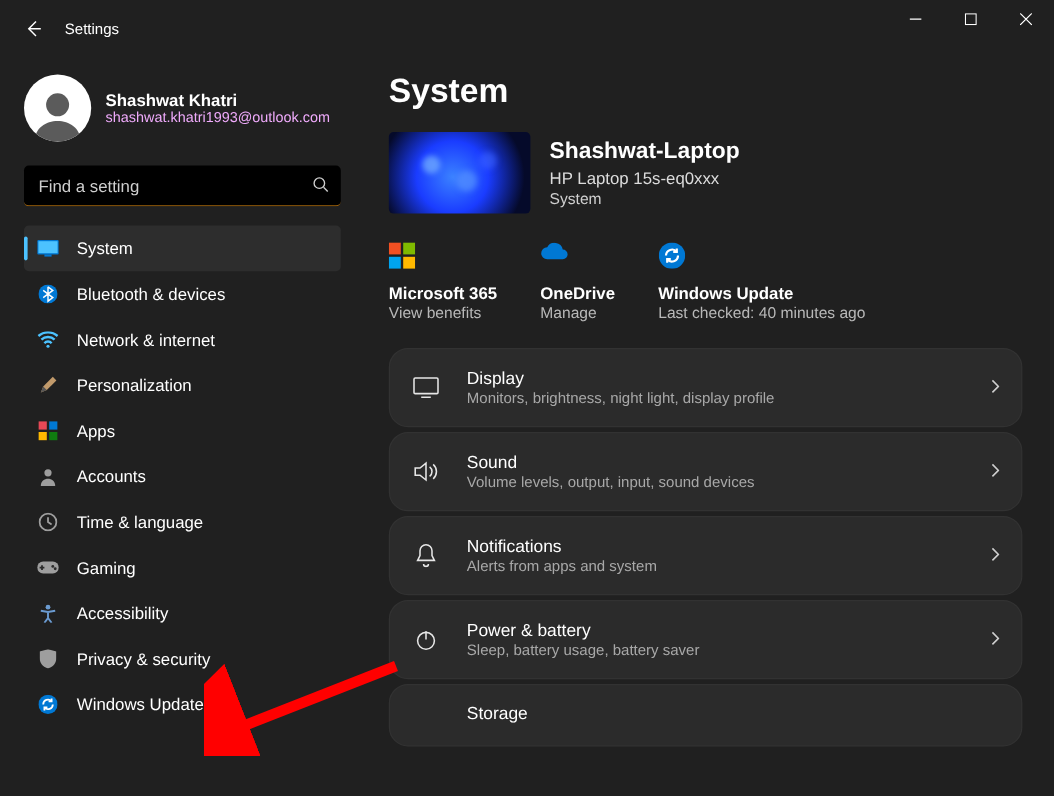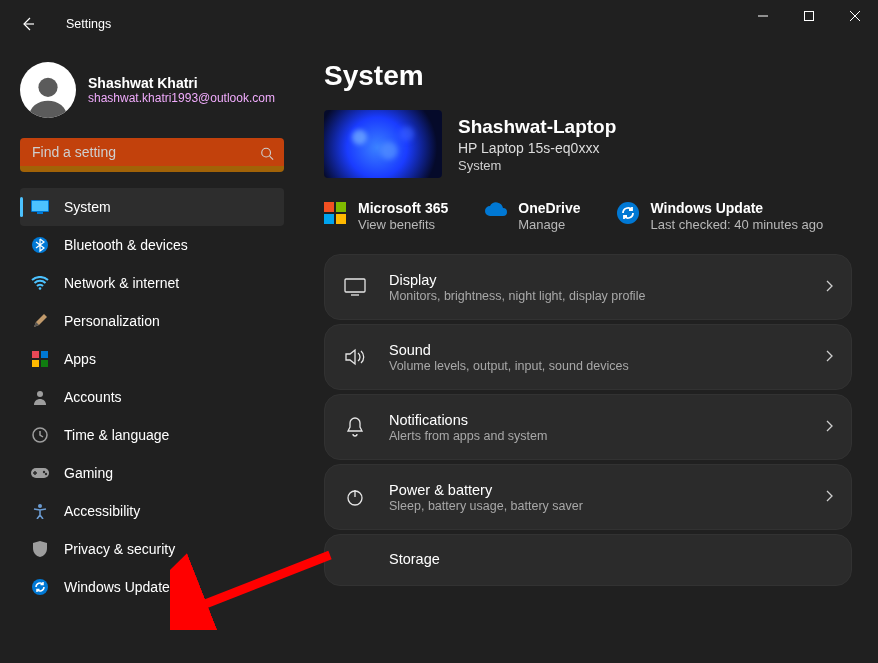--- a/index.html
+++ b/index.html
@@ -17,21 +17,21 @@
     display: flex;
     align-items: center;
     padding-left: 14px;
   }
   .back-btn {
     width: 28px; height: 28px;
     display: flex; align-items: center; justify-content: center;
     color: #fff;
   }
   .app-title {
-    margin-left: 24px;
+    margin-left: 12px;
     font-size: 12.5px;
   }
   .win-controls {
     position: absolute;
     top: 0; right: 0;
     display: flex;
   }
   .win-btn {
     width: 46px; height: 32px;
     display: flex; align-items: center; justify-content: center;
@@ -63,23 +63,23 @@
   .avatar svg { width: 46px; height: 46px; }
   .profile-name { font-size: 14px; font-weight: 600; }
   .profile-email { font-size: 12px; color: #f0abfc; }
   .search-wrap {
     position: relative;
     margin-bottom: 16px;
   }
   .search-input {
     width: 100%;
     height: 34px;
-    background: #c2410c;
+    background: #000000;
     border: none;
-    border-bottom: 6px solid #a16207;
+    border-bottom: 1px solid #a16207;
     border-radius: 4px;
     color: #fff;
     padding: 0 36px 0 12px;
     font-size: 14px;
     outline: none;
   }
   .search-input::placeholder { color: #cfcfcf; }
   .search-icon {
     position: absolute;
     right: 10px; top: 50%;
@@ -153,20 +153,21 @@
   .device-rename { font-size: 13px; color: #cfcfcf; margin-top: 2px; }
   .cloud-row {
     display: flex;
     gap: 36px;
     margin-bottom: 22px;
   }
   .cloud-item {
     display: flex;
     align-items: flex-start;
     gap: 12px;
+    flex-direction: column;
   }
   .cloud-icon {
     width: 22px; height: 22px;
     margin-top: 2px;
   }
   .cloud-title { font-size: 14px; font-weight: 600; }
   .cloud-sub { font-size: 13px; color: #b8b8b8; margin-top: 1px; }
   .settings-list { display: flex; flex-direction: column; gap: 4px; }
   .setting-item {
     background: #2b2b2b;

